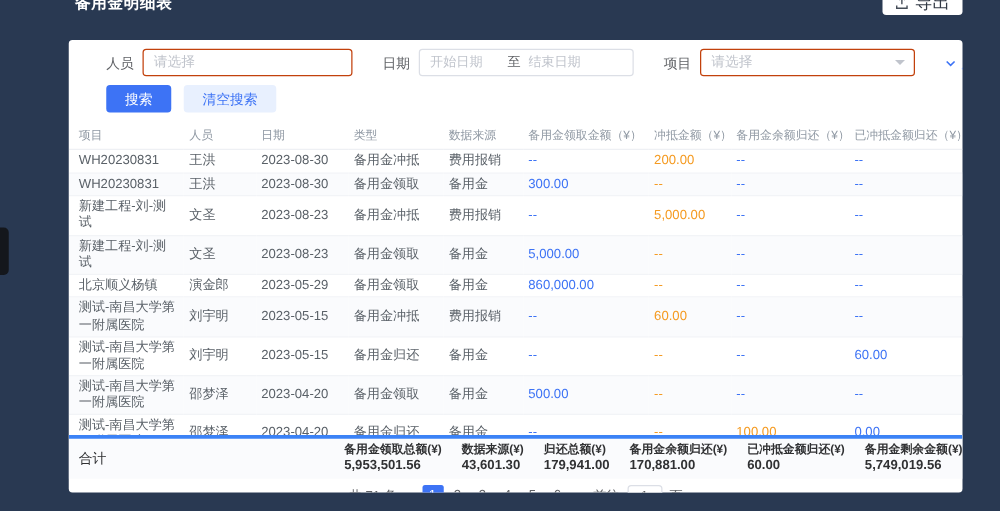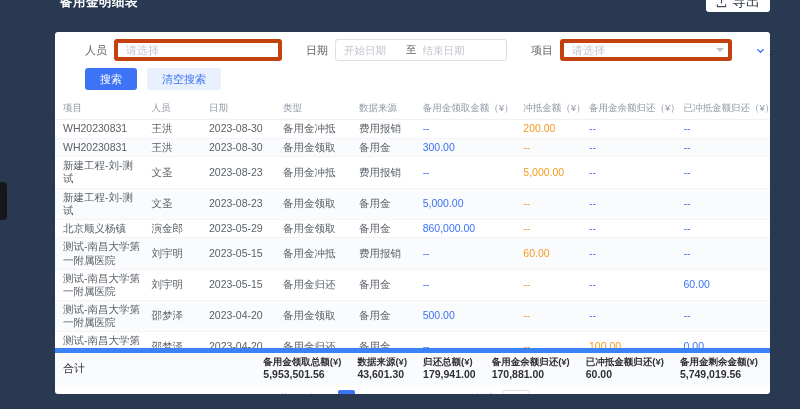--- a/index.html
+++ b/index.html
@@ -34,21 +34,21 @@
     display:flex; flex-direction:column;
   }
   
   .filter-bar{
     display:flex; align-items:center; gap:24px;
     margin:7px 14px 0 30px; height:22px; flex:0 0 auto;
   }
   .f-item{ display:flex; align-items:center; }
   .f-label{ font-size:11px; color:#606266; margin-right:7px; white-space:nowrap; }
   .f-input{
-    border:4px solid #c2410c; border-radius:3px; height:22px;
+    border:1px solid #c2410c; border-radius:3px; height:22px;
     font-size:11px; padding:0 8px; color:#606266; outline:none; background:#fff;
     font-family:inherit;
   }
   input::placeholder{ color:#c0c4cc; }
   .person-input{ width:168px; }
   .date-range{
     display:flex; align-items:center; gap:6px;
     border:1px solid #dcdfe6; border-radius:3px; height:22px;
     padding:0 8px; width:172px; background:#fff;
   }
@@ -91,21 +91,21 @@
   td.col0{ white-space:normal; line-height:1.25; }
   th.col0, td.col0{ padding-left:8px; }
   tbody tr:nth-child(even){ background:#fafbfd; }
   .col0{width:90px}.col1{width:56px}.col2{width:72px}.col3{width:74px}
   .col4{width:62px}.col5{width:98px}.col6{width:64px}.col7{width:92px}.col8{width:88px}
   td.amt.blue{ color:#3d73f5; }
   td.amt.orange{ color:#f59b22; }
   
   .summary{
     min-height:28px; display:flex; align-items:center;
-    background:#fafbfd; border-top:5px solid #3b82f6; padding:3px 12px 3px 8px;
+    background:#fafbfd; border-top:3px solid #3b82f6; padding:3px 0 3px 8px;
     flex:0 0 auto;
   }
   .sum-label{ font-size:11px; color:#303133; }
   .sum-items{ margin-left:auto; display:flex; gap:16px; }
   .sum-item .sum-l{ font-size:9.5px; font-weight:bold; color:#303133; line-height:1.3; }
   .sum-item .sum-v{ font-size:10.5px; font-weight:bold; color:#303133; line-height:1.3; }
   
   .pager{
     display:flex; align-items:center; justify-content:center; gap:6px;
     height:18px; margin:5px 0 4px 0; font-size:10.5px; color:#606266; flex:0 0 auto;

